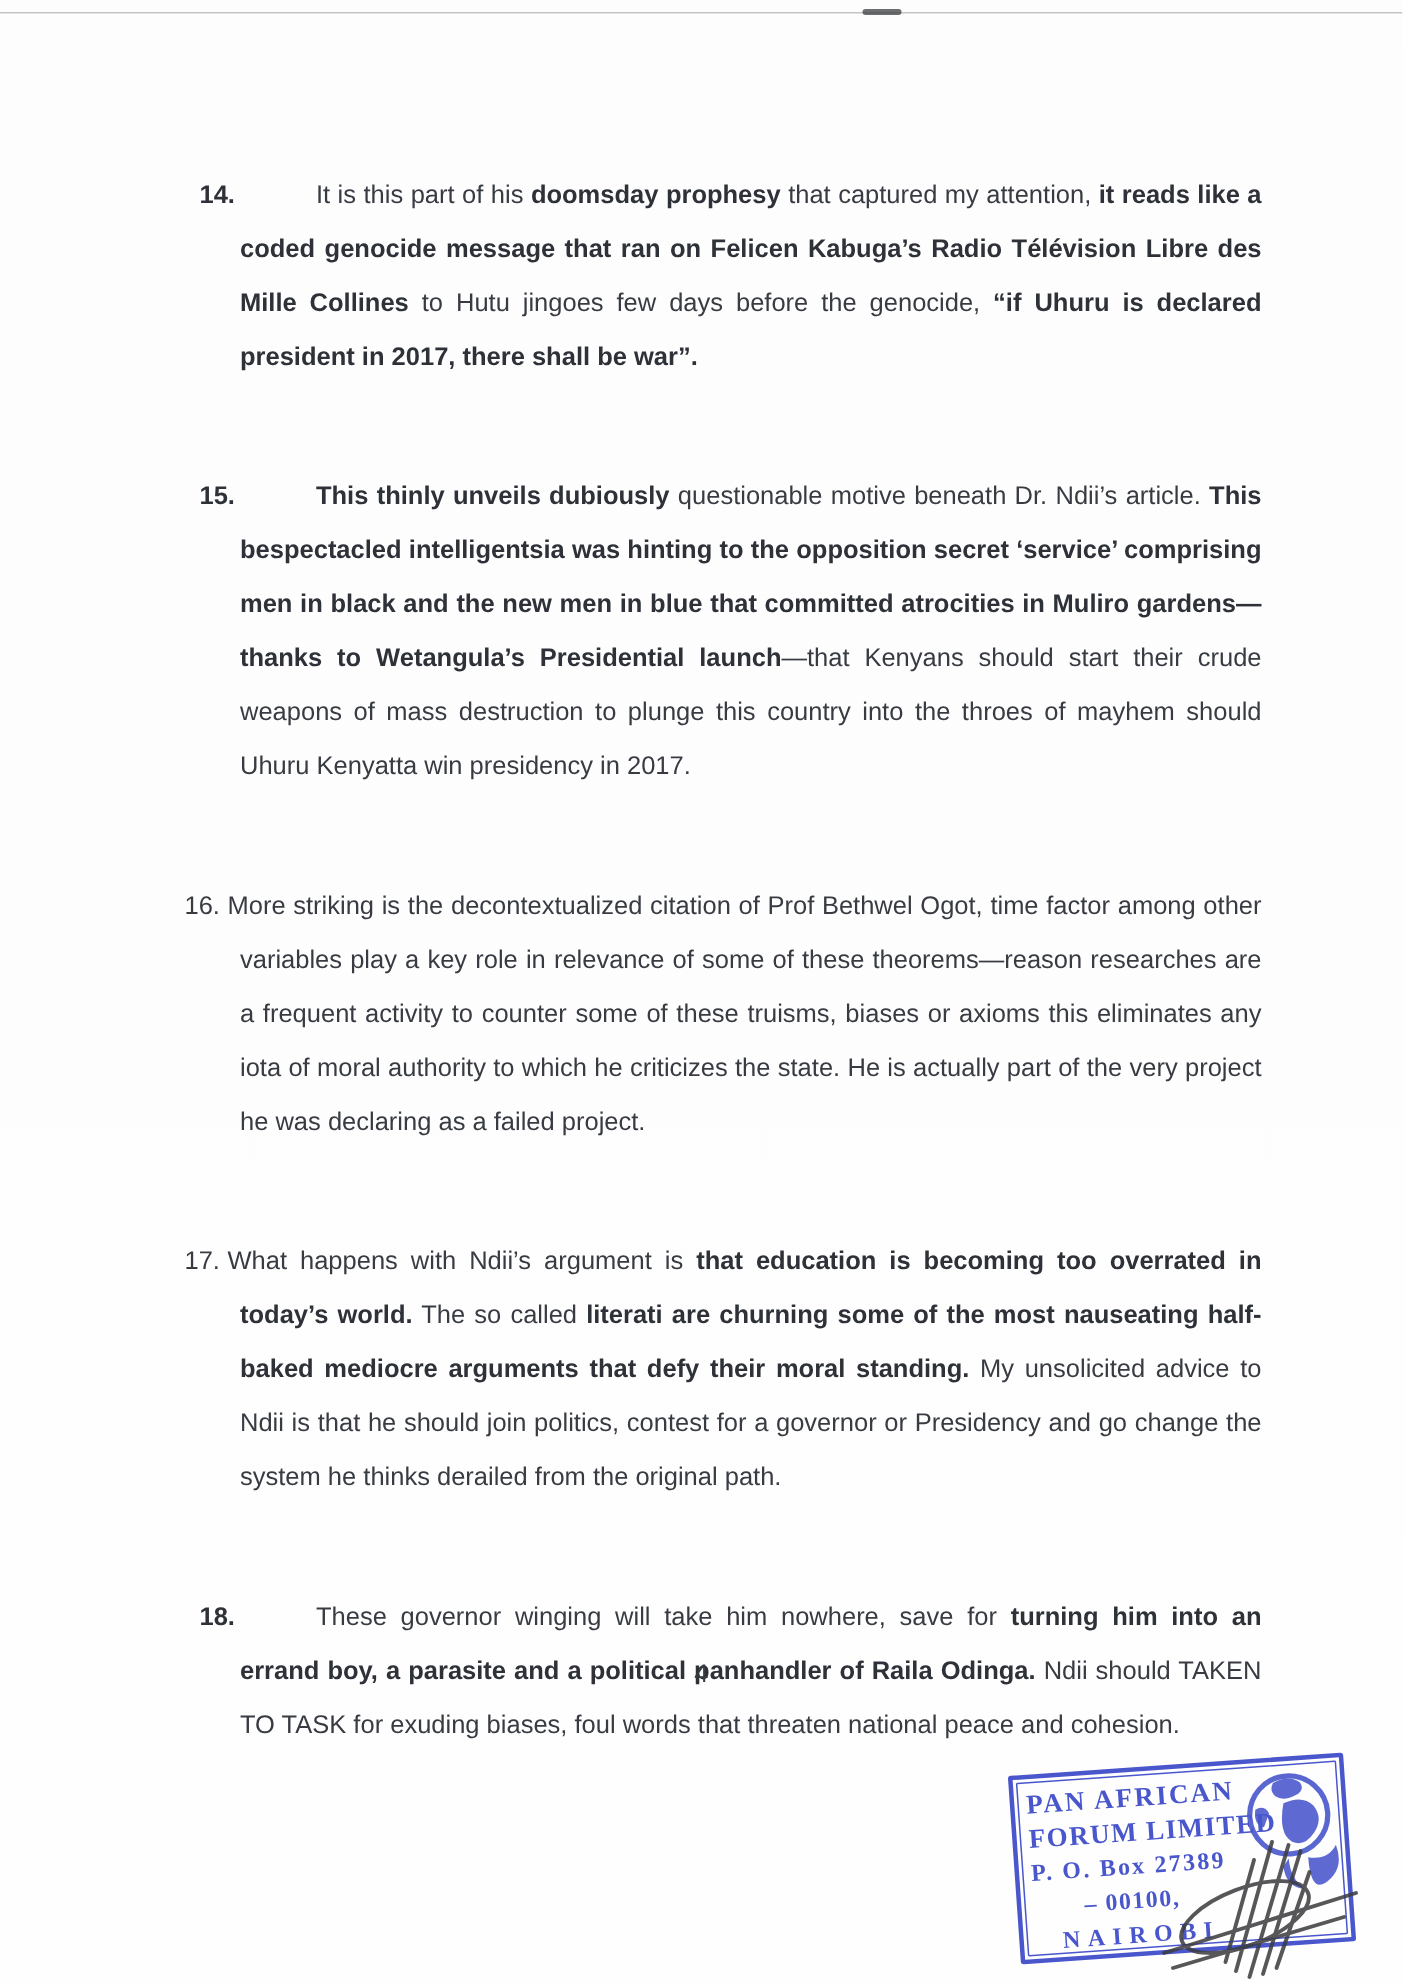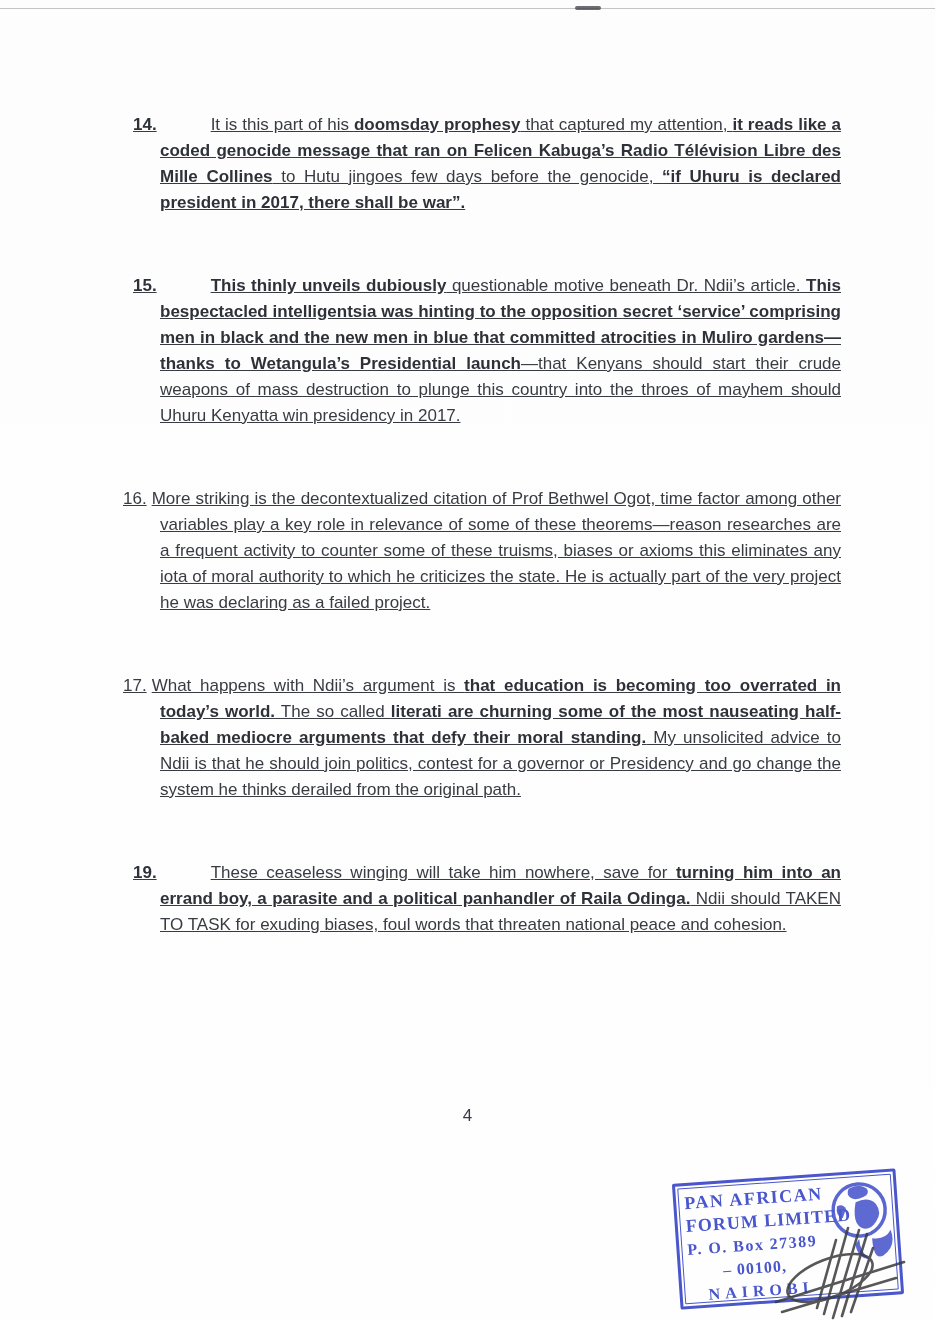--- a/index.html
+++ b/index.html
@@ -20,25 +20,24 @@
   }
   .scan-smudge {
     position: absolute; top: 6px; left: 575px; width: 26px; height: 4px;
     background: #3c3e40; border-radius: 2px; opacity: .75;
   }
   .doc {
     position: absolute; top: 112px; left: 160px; width: 681px;
     color: var(--ink, #383c42);
   }
   .para {
-    font-size: 17px; line-height: 26px;
+    font-size: 17px; line-height: 36px;
     text-align: justify;
     margin: 0 0 57px 0;
     letter-spacing: 0px;
-    text-decoration: underline;
   }
   .para.spaced { text-indent: -27px; }
   .para.runin  { text-indent: -37px; }
   .b { font-weight: bold; color: #2e3238; }
   .num { display: inline; }
   .tab { display: inline-block; width: 54px; }
   .gap { display: inline-block; width: 5px; }
   .pagenum {
     position: absolute; top: 1106px; left: 0; width: 935px;
     text-align: center; font-size: 17px; color: var(--ink, #383c42);
@@ -82,21 +81,21 @@
 <div class="page">
 
   <div class="scan-topline"></div>
   <div class="scan-smudge"></div>
 
   <main class="doc">
       <div class="para spaced"><span class="num b">14.</span><span class="tab"></span><span>It is this part of his </span><span class="b">doomsday prophesy</span><span> that captured my attention, </span><span class="b">it reads like a coded genocide message that ran on Felicen Kabuga’s Radio Télévision Libre des Mille Collines</span><span> to Hutu jingoes few days before the genocide, </span><span class="b">“if Uhuru is declared president in 2017, there shall be war”.</span></div>
       <div class="para spaced"><span class="num b">15.</span><span class="tab"></span><span class="b">This thinly unveils dubiously</span><span> questionable motive beneath Dr. Ndii’s article. </span><span class="b">This bespectacled intelligentsia was hinting to the opposition secret ‘service’ comprising men in black and the new men in blue that committed atrocities in Muliro gardens—thanks to Wetangula’s Presidential launch</span><span>—that Kenyans should start their crude weapons of mass destruction to plunge this country into the throes of mayhem should Uhuru Kenyatta win presidency in 2017.</span></div>
       <div class="para runin"><span class="num">16.</span><span class="gap"></span><span>More striking is the decontextualized citation of Prof Bethwel Ogot, time factor among other variables play a key role in relevance of some of these theorems—reason researches are a frequent activity to counter some of these truisms, biases or axioms this eliminates any iota of moral authority to which he criticizes the state. He is actually part of the very project he was declaring as a failed project.</span></div>
       <div class="para runin"><span class="num">17.</span><span class="gap"></span><span>What happens with Ndii’s argument is </span><span class="b">that education is becoming too overrated in today’s world.</span><span> The so called </span><span class="b">literati are churning some of the most nauseating half-baked mediocre arguments that defy their moral standing.</span><span> My unsolicited advice to Ndii is that he should join politics, contest for a governor or Presidency and go change the system he thinks derailed from the original path.</span></div>
-      <div class="para spaced"><span class="num b">19.</span><span class="tab"></span><span>These ceaseless winging will take him nowhere, save for </span><span class="b">turning him into an errand boy, a parasite and a political panhandler of Raila Odinga.</span><span> Ndii should TAKEN TO TASK for exuding biases, foul words that threaten national peace and cohesion.</span></div>
+      <div class="para spaced"><span class="num b">18.</span><span class="tab"></span><span>These governor winging will take him nowhere, save for </span><span class="b">turning him into an errand boy, a parasite and a political panhandler of Raila Odinga.</span><span> Ndii should TAKEN TO TASK for exuding biases, foul words that threaten national peace and cohesion.</span></div>
     </main>
 
   <div class="pagenum">4</div>
 
   <div class="stamp">
     <div class="stamp-inner">
       <div class="stamp-text">
           <div class="s0">PAN AFRICAN</div>
           <div class="s1">FORUM LIMITED</div>
           <div class="s2">P. O. Box 27389</div>

